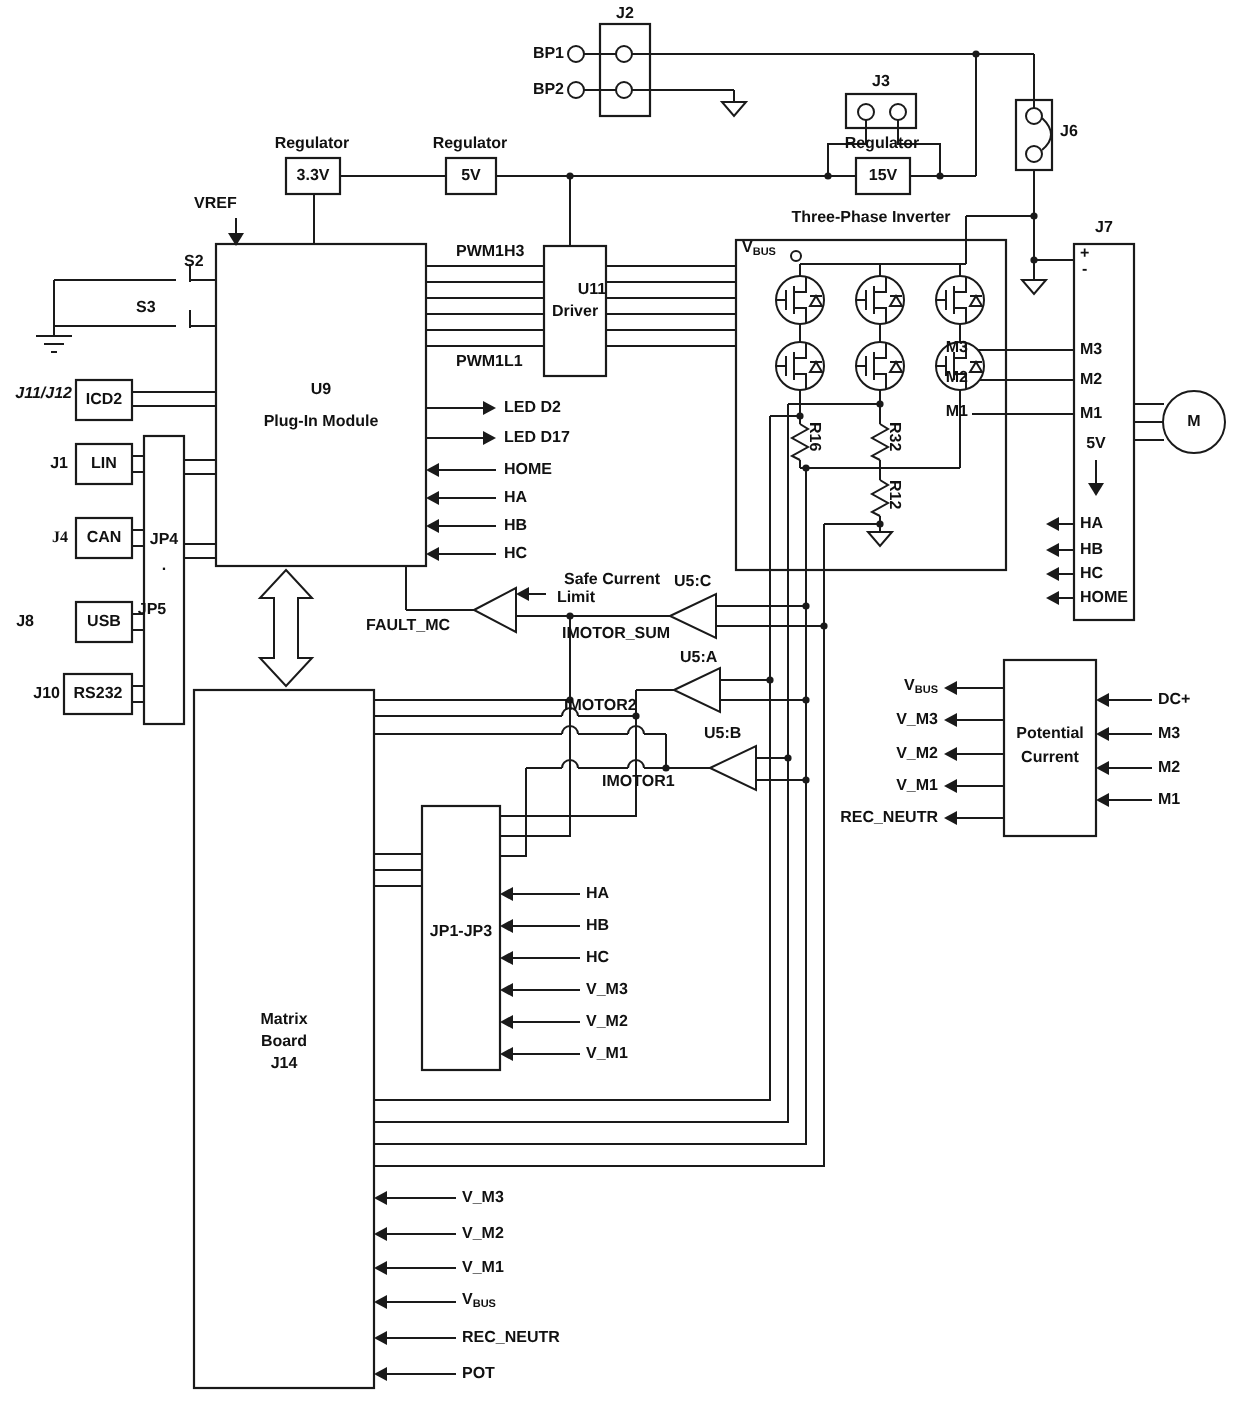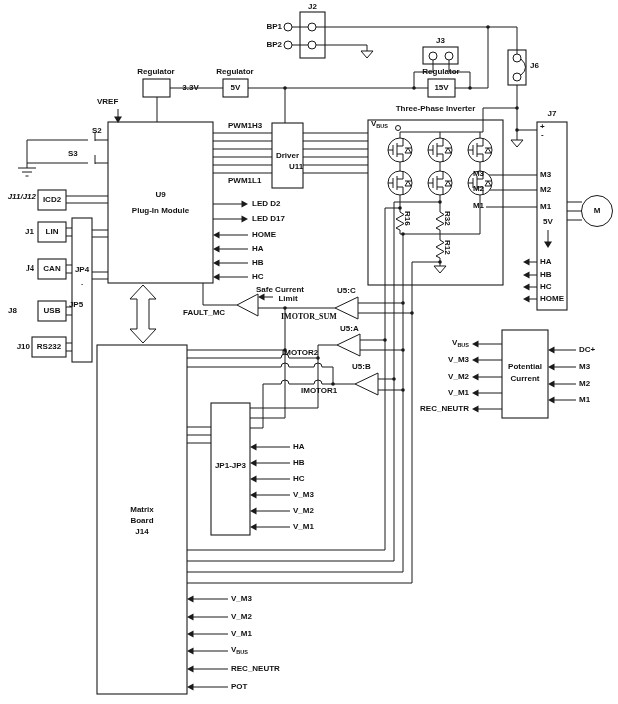--- a/index.html
+++ b/index.html
@@ -205,32 +205,32 @@
 </svg>
 
 <span class="lbl ctr" style="left:300px;top:2px;width:25px;">J2</span>
 <span class="lbl rgt" style="left:256px;top:22px;width:26px;">BP1</span>
 <span class="lbl rgt" style="left:256px;top:40px;width:26px;">BP2</span>
 <span class="lbl ctr" style="left:423px;top:36px;width:35px;">J3</span>
 <span class="lbl" style="left:530px;top:61px;">J6</span>
 <span class="lbl ctr" style="left:136px;top:67px;width:40px;">Regulator</span>
 <span class="lbl ctr" style="left:215px;top:67px;width:40px;">Regulator</span>
 <span class="lbl ctr" style="left:421px;top:67px;width:40px;">Regulator</span>
-<span class="lbl ctr" style="left:143px;top:83px;width:27px;padding-left:34px;">3.3V</span>
+<span class="lbl ctr" style="left:143px;top:83px;width:27px;">3.3V</span>
 <span class="lbl ctr" style="left:223px;top:83px;width:25px;">5V</span>
 <span class="lbl ctr" style="left:428px;top:83px;width:27px;">15V</span>
 <span class="lbl" style="left:97px;top:97px;">VREF</span>
 <span class="lbl" style="left:68px;top:126px;padding-left:24px;">S2</span>
 <span class="lbl" style="left:68px;top:149px;">S3</span>
 
 <span class="lbl ctr" style="left:108px;top:190px;width:105px;">U9</span>
 <span class="lbl ctr" style="left:108px;top:206px;width:105px;">Plug-In Module</span>
 <span class="lbl" style="left:228px;top:121px;">PWM1H3</span>
 <span class="lbl" style="left:228px;top:176px;">PWM1L1</span>
-<span class="lbl ctr" style="left:272px;top:140px;width:48px;margin-top:22px;">U11</span>
+<span class="lbl ctr" style="left:272px;top:140px;width:48px;">U11</span>
 <span class="lbl ctr" style="left:272px;top:151px;width:31px;">Driver</span>
 <span class="lbl" style="left:252px;top:199px;">LED D2</span>
 <span class="lbl" style="left:252px;top:214px;">LED D17</span>
 <span class="lbl" style="left:252px;top:230px;">HOME</span>
 <span class="lbl" style="left:252px;top:244px;">HA</span>
 <span class="lbl" style="left:252px;top:258px;">HB</span>
 <span class="lbl" style="left:252px;top:272px;">HC</span>
 
 <span class="lbl rgt" style="left:2px;top:192px;width:34px;font-style:italic;">J11/J12</span>
 <span class="lbl ctr" style="left:38px;top:195px;width:28px;">ICD2</span>
@@ -261,25 +261,25 @@
 <span class="lbl" style="left:540px;top:170px;">M3</span>
 <span class="lbl" style="left:540px;top:185px;">M2</span>
 <span class="lbl" style="left:540px;top:202px;">M1</span>
 <span class="lbl ctr" style="left:540px;top:217px;width:16px;">5V</span>
 <span class="lbl" style="left:540px;top:257px;">HA</span>
 <span class="lbl" style="left:540px;top:270px;">HB</span>
 <span class="lbl" style="left:540px;top:282px;">HC</span>
 <span class="lbl" style="left:540px;top:294px;">HOME</span>
 <span class="lbl ctr" style="left:590px;top:206px;width:14px;">M</span>
 
-<span class="lbl ctr" style="left:254px;top:285px;width:52px;text-align:center;">Safe Current</span>
+<span class="lbl ctr" style="left:280px;top:285px;width:52px;text-align:center;">Safe Current</span>
 <span class="lbl ctr" style="left:262px;top:294px;width:52px;">Limit</span>
 <span class="lbl" style="left:183px;top:308px;">FAULT_MC</span>
 <span class="lbl" style="left:337px;top:286px;">U5:C</span>
-<span class="lbl" style="left:281px;top:312px;font-family:Liberation Serif, serif;">IMOTOR_SUM</span>
+<span class="lbl" style="left:281px;top:312px;">IMOTOR_SUM</span>
 <span class="lbl" style="left:340px;top:324px;">U5:A</span>
 <span class="lbl" style="left:282px;top:348px;">IMOTOR2</span>
 <span class="lbl" style="left:352px;top:362px;">U5:B</span>
 <span class="lbl" style="left:301px;top:386px;">IMOTOR1</span>
 
 <span class="lbl ctr" style="left:502px;top:362px;width:46px;">Potential</span>
 <span class="lbl ctr" style="left:502px;top:374px;width:46px;">Current</span>
 <span class="lbl rgt" style="left:429px;top:338px;width:40px;"><span>V</span><sub class="vb">BUS</sub></span>
 <span class="lbl rgt" style="left:429px;top:355px;width:40px;">V_M3</span>
 <span class="lbl rgt" style="left:429px;top:372px;width:40px;">V_M2</span>

